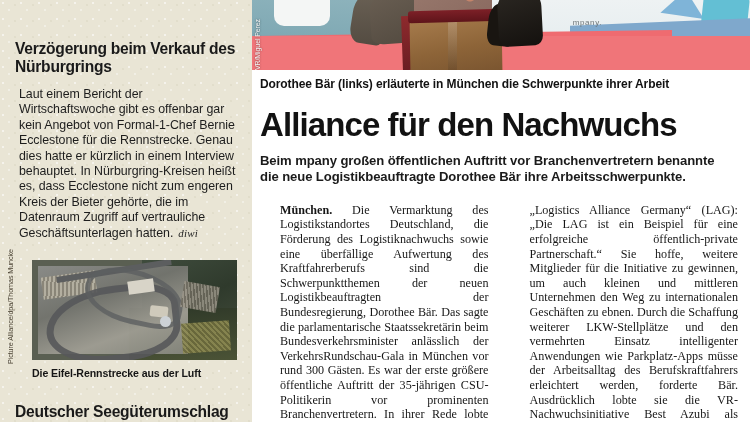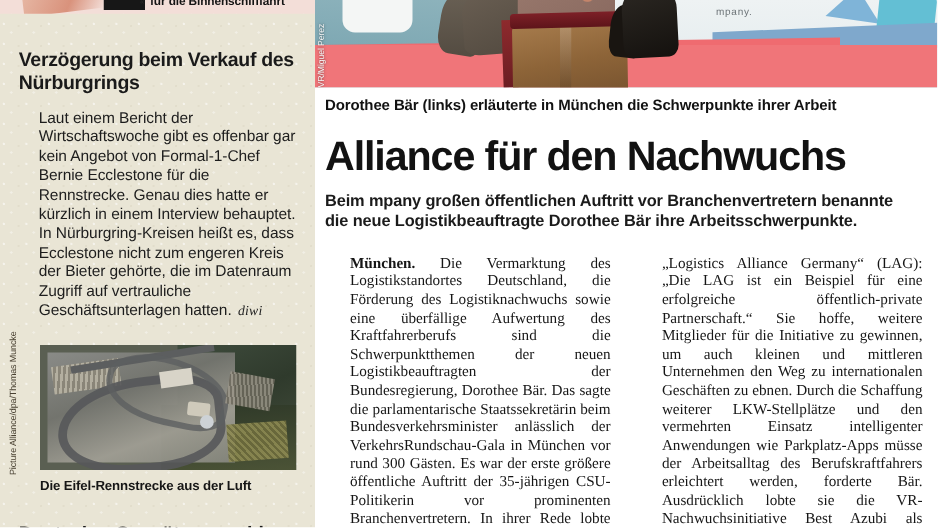--- a/index.html
+++ b/index.html
@@ -52,21 +52,21 @@
   .left-inner{padding:12px 15px;}
 
   .side-head{
     margin:0;padding:0;
     font-size:15.6px;line-height:17.5px;
     font-weight:bold;color:#1a1a1a;
     letter-spacing:-0.25px;
   }
   .side-head.first{padding-top:28px;}
   .side-body{
-    margin:12px 0 0 16px;
+    margin:12px 0 0 4px;
     font-size:12.4px;line-height:15.4px;
     color:#1d1d1d;letter-spacing:-0.05px;
   }
   .byline{
     font-family:"Liberation Serif", serif;
     font-style:italic;font-size:11px;color:#242424;
     padding-left:5px;letter-spacing:0.2px;
   }
 
   
@@ -175,21 +175,21 @@
     background:#f07579;}
   .hero .bd-red2{position:absolute;left:0;top:33px;width:420px;height:10px;
     background:#ef6b70;transform:skewY(-0.8deg);}
   .hero .bd-blueband{position:absolute;right:0;top:22px;width:180px;height:20px;
     background:#7fa8cc;transform:skewY(-2.4deg);}
   .hero .bd-bluetri{position:absolute;right:44px;top:-10px;width:0;height:0;
     border-left:22px solid transparent;border-right:22px solid transparent;
     border-bottom:26px solid #7fb4d8;transform:rotate(8deg);}
   .hero .bd-cyan{position:absolute;right:2px;top:-6px;width:46px;height:42px;
     background:#63bfd4;border-radius:6px;transform:rotate(6deg);}
-  .hero .bd-text{position:absolute;right:148px;top:5px;
+  .hero .bd-text{position:absolute;right:148px;top:18px;
     font-size:8px;color:#6d7478;letter-spacing:0.6px;}
 
   .hero .person{position:absolute;left:118px;top:-14px;width:88px;height:56px;
     background:linear-gradient(160deg,#6b6054 0%,#4e463c 100%);
     border-radius:40% 40% 14% 14%;transform:rotate(-4deg);}
   .hero .person-arm{position:absolute;left:100px;top:-6px;width:34px;height:50px;
     background:linear-gradient(170deg,#6a6155 0%,#534b41 100%);
     border-radius:40% 20% 18% 30%;transform:rotate(9deg);}
   .hero .blouse{position:absolute;left:162px;top:-22px;width:78px;height:38px;
     background:
@@ -261,26 +261,20 @@
     padding-left:4px;letter-spacing:0.2px;
   }
 </style>
 </head>
 <body>
 
 <div id="page">
 
   <div class="left-col">
 
-    <div class="top-strip">
-      <div class="swash"></div>
-      <div class="blackbox"></div>
-      <div class="tinymark">«</div>
-      <div class="cut-head">für die Binnenschifffahrt</div>
-    </div>
 
     <div class="left-inner">
 
       <h2 class="side-head first">Verzögerung beim Verkauf des Nürburgrings</h2>
 
       <p class="side-body"><span>Laut einem Bericht der Wirtschaftswoche gibt es offenbar gar kein Angebot von Formal-1-Chef Bernie Ecclestone für die Rennstrecke. Genau dies hatte er kürzlich in einem Interview behauptet. In Nürburgring-Kreisen heißt es, dass Ecclestone nicht zum engeren Kreis der Bieter gehörte, die im Datenraum Zugriff auf vertrauliche Geschäftsunterlagen hatten.</span><span class="byline">diwi</span></p>
 
       <div class="photo-block">
         <div class="photo-credit-v">Picture Alliance/dpa/Thomas Muncke</div>
         <div class="aerial">

